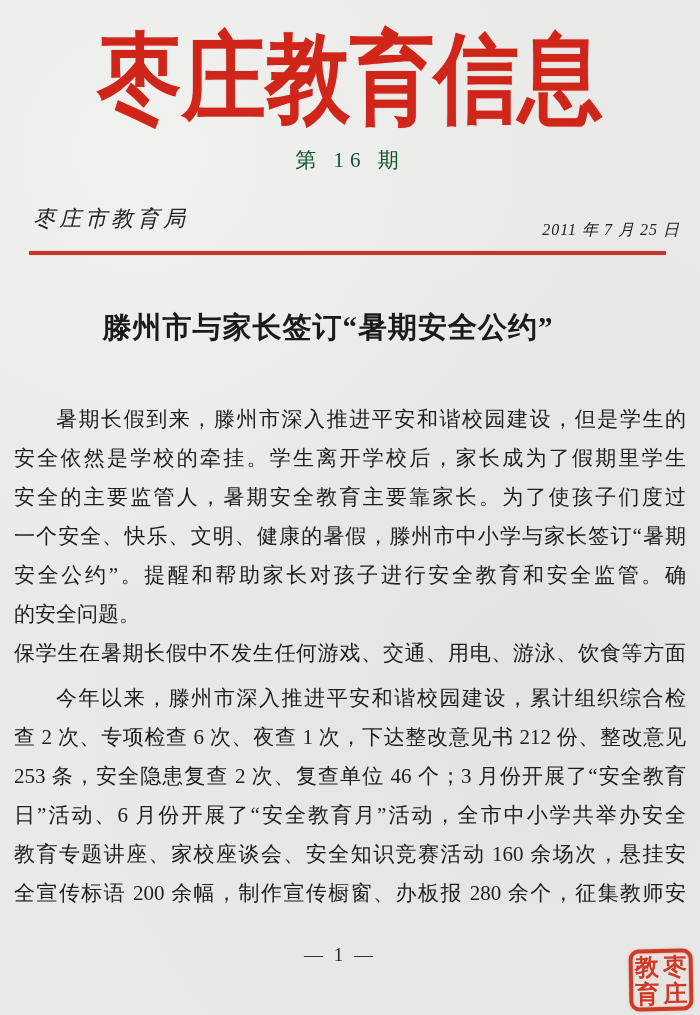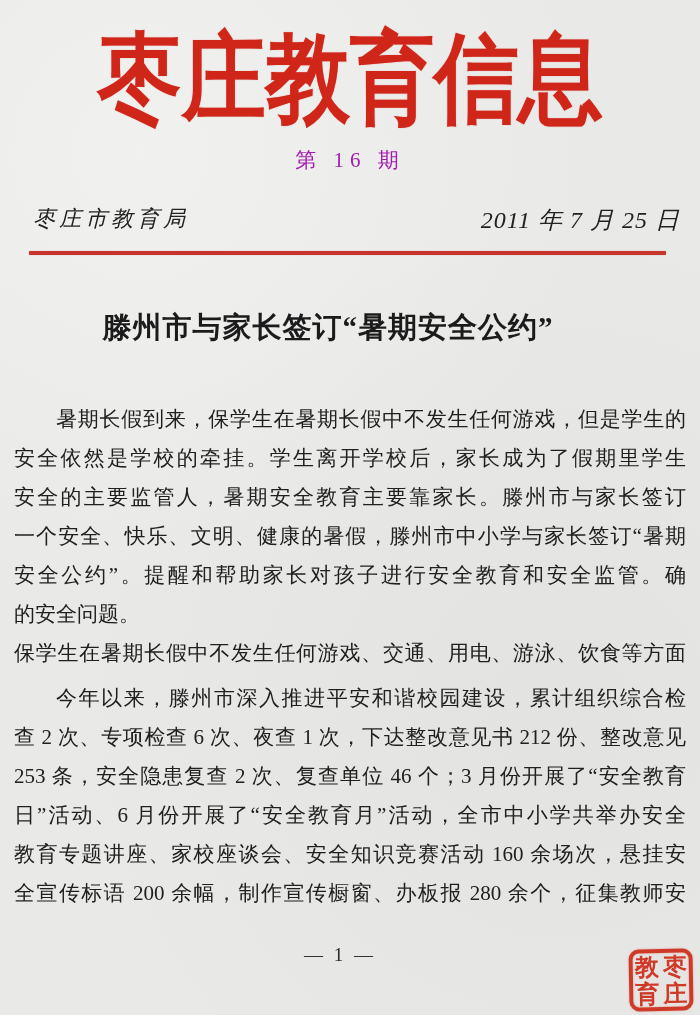--- a/index.html
+++ b/index.html
@@ -15,30 +15,30 @@
   .masthead{
     position:absolute;top:26px;left:0;width:700px;
     text-align:center;font-size:98px;line-height:106px;font-weight:900;
     color:#d0261a;
     transform:scaleX(0.86);transform-origin:50% 50%;
     white-space:nowrap;
     text-shadow:0 0 1px rgba(208,38,26,.55);
   }
   .issue-line{
     position:absolute;top:146px;left:0;width:700px;
-    text-align:center;font-size:21px;letter-spacing:6px;color:#a21caf;
+    text-align:center;font-size:21px;letter-spacing:6px;color:#14532d;
   }
   .header-row{
     position:absolute;top:204px;left:33px;width:647px;height:30px;font-style:italic;
   }
   .publisher{
     position:absolute;left:0;top:0;font-size:22px;letter-spacing:4px;color:#222;
   }
   .pub-date{
-    position:absolute;right:0;top:0;font-size:24px;letter-spacing:1px;color:#222;
+    position:absolute;right:0;top:16px;font-size:16px;letter-spacing:1px;color:#222;
   }
   .red-rule{
     position:absolute;top:251px;left:29px;width:637px;height:4px;
     background:#c5352b;border-radius:1px;
     box-shadow:0 0 1px rgba(197,53,43,.6);
   }
   .article-title{
     position:absolute;top:308px;left:0;width:656px;
     text-align:center;font-size:29px;font-weight:bold;color:#1b1b1b;
     letter-spacing:1px;white-space:nowrap;
@@ -83,23 +83,23 @@
   <span class="publisher">枣庄市教育局</span>
   <span class="pub-date">2011 年 7 月 25 日</span>
 </div>
 
 <div class="red-rule"></div>
 
 <div class="article-title">滕州市与家长签订“暑期安全公约”</div>
 
 <div class="article-body">
     <div class="para">
-      <div class="line indent">暑期长假到来，保学生在暑期长假中不发生任何游戏，但是学生的</div>
+      <div class="line indent">暑期长假到来，滕州市深入推进平安和谐校园建设，但是学生的</div>
       <div class="line">安全依然是学校的牵挂。学生离开学校后，家长成为了假期里学生</div>
-      <div class="line">安全的主要监管人，暑期安全教育主要靠家长。滕州市与家长签订</div>
+      <div class="line">安全的主要监管人，暑期安全教育主要靠家长。为了使孩子们度过</div>
       <div class="line">一个安全、快乐、文明、健康的暑假，滕州市中小学与家长签订“暑期</div>
       <div class="line">安全公约”。提醒和帮助家长对孩子进行安全教育和安全监管。确</div>
       <div class="line short">的安全问题。</div>
       <div class="line">保学生在暑期长假中不发生任何游戏、交通、用电、游泳、饮食等方面</div>
     </div>
     <div class="para">
       <div class="line indent">今年以来，滕州市深入推进平安和谐校园建设，累计组织综合检</div>
       <div class="line">查 2 次、专项检查 6 次、夜查 1 次，下达整改意见书 212 份、整改意见</div>
       <div class="line">253 条，安全隐患复查 2 次、复查单位 46 个；3 月份开展了“安全教育</div>
       <div class="line">日”活动、6 月份开展了“安全教育月”活动，全市中小学共举办安全</div>

